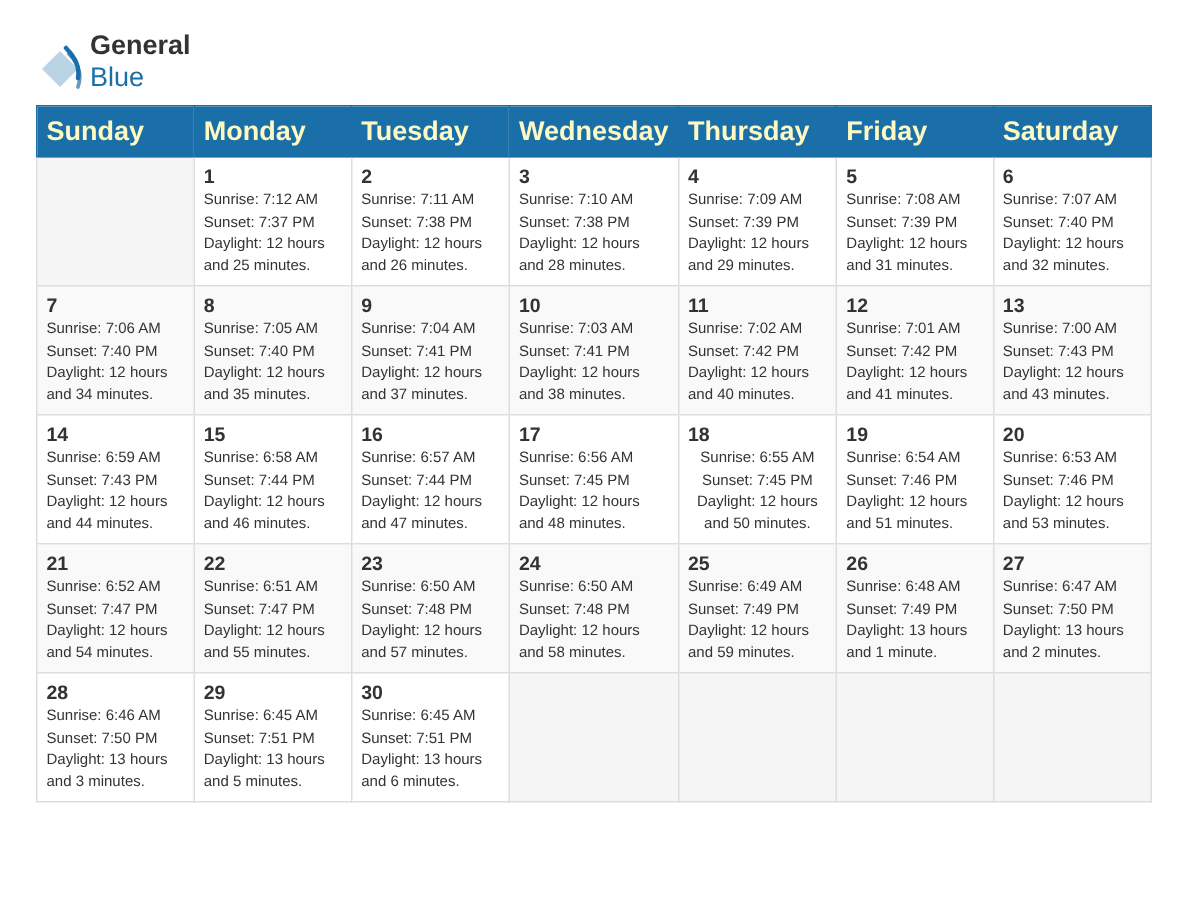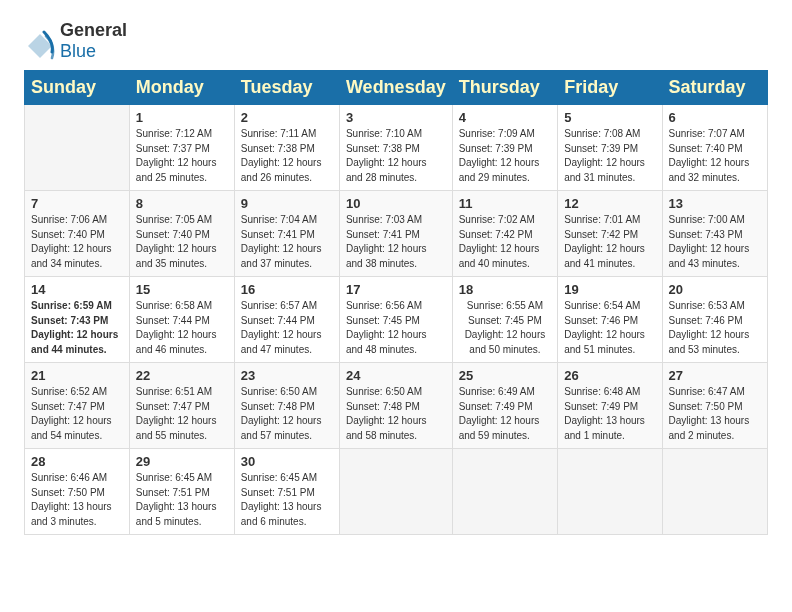--- a/index.html
+++ b/index.html
@@ -213,21 +213,21 @@
           <span class="day-num">13</span>
           <div class="day-info" style="white-space: pre-line;">Sunrise: 7:00 AM
 Sunset: 7:43 PM
 Daylight: 12 hours
 and 43 minutes.</div>
         </td>
       </tr>
       <tr class="row-odd">
         <td>
           <span class="day-num">14</span>
-          <div class="day-info" style="white-space: pre-line; font-weight: bold;">Sunrise: 6:59 AM
+          <div class="day-info" style="white-space: pre-line;">Sunrise: 6:59 AM
 Sunset: 7:43 PM
 Daylight: 12 hours
 and 44 minutes.</div>
         </td>
         <td>
           <span class="day-num">15</span>
           <div class="day-info" style="white-space: pre-line;">Sunrise: 6:58 AM
 Sunset: 7:44 PM
 Daylight: 12 hours
 and 46 minutes.</div>

